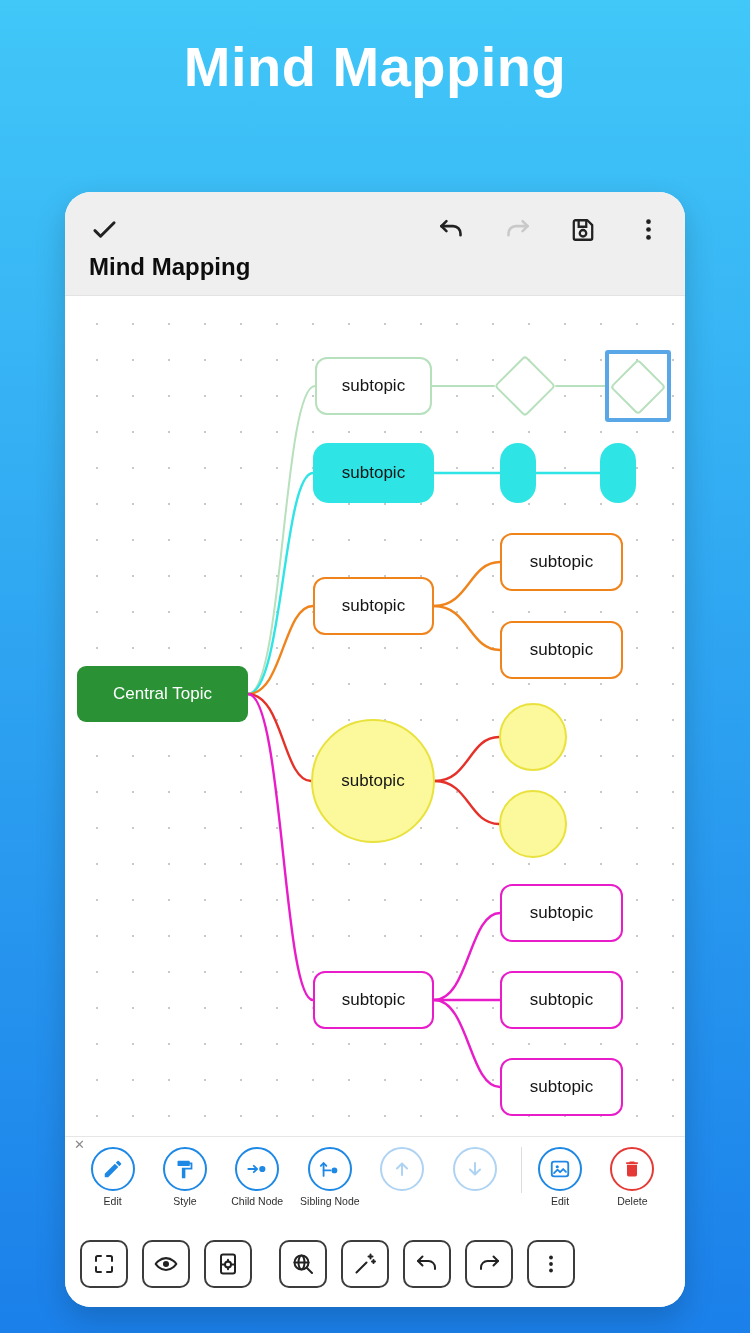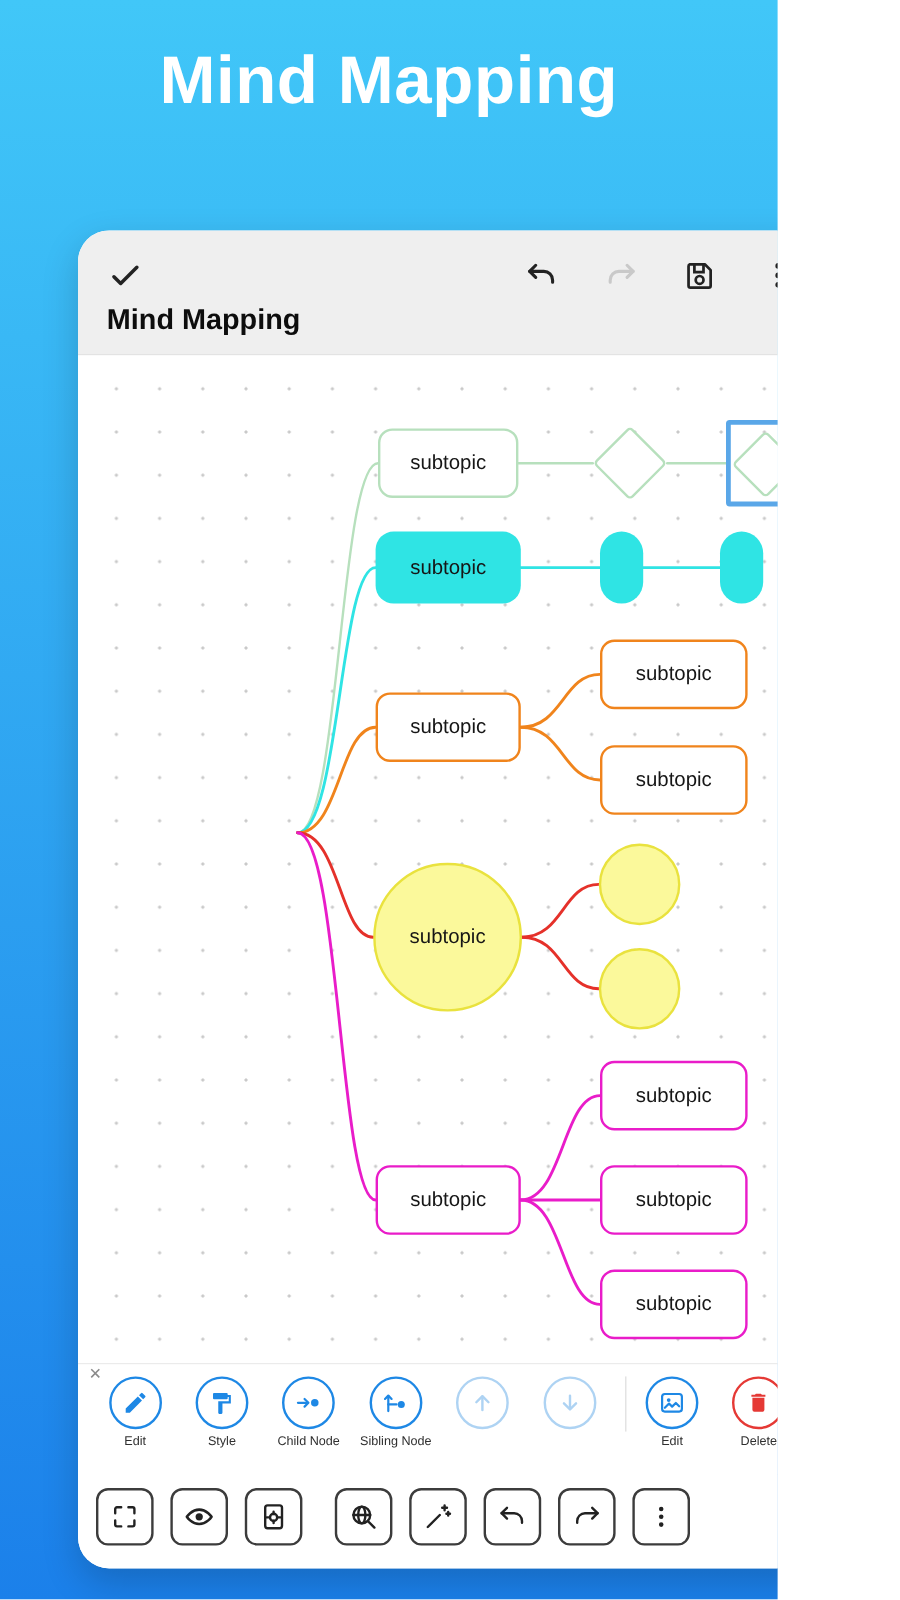--- a/index.html
+++ b/index.html
@@ -1,17 +1,17 @@
 <!DOCTYPE html>
 <html style="--bg-top: #41c7f8; --bg-bottom: #1b80ea; --accent-blue: #1e88e5; --disabled-blue: #aed3f3; --central-green: #2a9235; --green-branch: #b7e0bd; --cyan: #2fe4e4; --orange: #f0841c; --red: #e5312a; --yellow-fill: #fbf99b; --yellow-border: #e9e23e; --pink: #e91cc9; --selection-blue: #5aa7e8; --delete-red: #e53935;"><head>
 <meta charset="utf-8">
 <style>
   html,body{margin:0;padding:0;}
   body{font-family:"Liberation Sans","DejaVu Sans",sans-serif;}
-  .screen{position:relative;width:648px;height:1333px;overflow:hidden;
+  .screen{position:relative;width:750px;height:1333px;overflow:hidden;
     background:linear-gradient(180deg,var(--bg-top,#41c7f8) 0%,var(--bg-bottom,#1b80ea) 100%);}
   
   .hero{position:absolute;top:0;left:0;right:0;text-align:center;color:#fff;}
   .hero-title{margin-top:34px;font-size:56px;font-weight:600;letter-spacing:.5px;}
   .hero-sub{margin-top:14px;font-size:33px;font-weight:400;}
   
   .card{position:absolute;left:65px;top:192px;width:620px;height:1115px;background:#fff;
     border-radius:26px;overflow:hidden;display:flex;flex-direction:column;
     box-shadow:0 12px 30px rgba(0,0,0,.18);}
   .cardhead{background:#efefef;}
@@ -141,20 +141,21 @@
       <div class="box diamond n-d2"></div>
 
       <div class="box n-cyan">subtopic</div>
       <div class="box pill n-p1"></div>
       <div class="box pill n-p2"></div>
 
       <div class="box n-orange">subtopic</div>
       <div class="box n-oc1">subtopic</div>
       <div class="box n-oc2">subtopic</div>
 
+      <div class="box n-central">Central Topic</div>
 
       <div class="box ycirc n-yb">subtopic</div>
       <div class="box ycirc n-ys1"></div>
       <div class="box ycirc n-ys2"></div>
 
       <div class="box pinkb n-pink">subtopic</div>
       <div class="box pinkb n-pc1">subtopic</div>
       <div class="box pinkb n-pc2">subtopic</div>
       <div class="box pinkb n-pc3">subtopic</div>
     </div>

